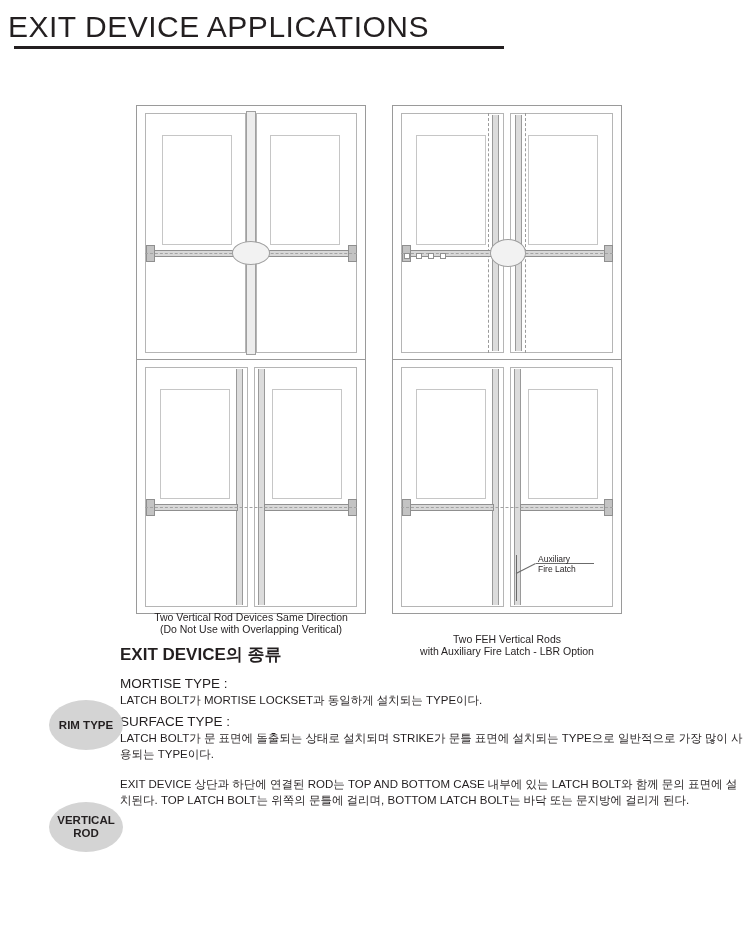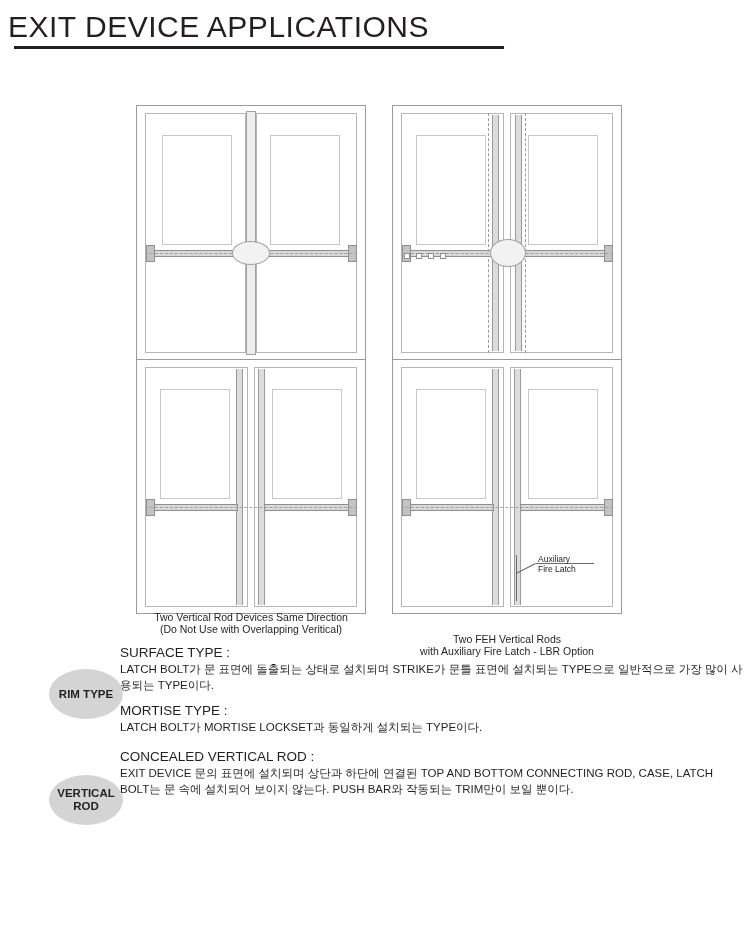--- a/index.html
+++ b/index.html
@@ -231,41 +231,39 @@
     <div class="caption" style="top:258px;margin-top:16px;">
       <div>Two FEH Vertical Rods</div>
       <div>with Auxiliary Fire Latch - LBR Option</div>
     </div>
   </div>
 
 </div>
 
 <div class="textsec">
 
+  <div class="sec-title">EXIT DEVICE의 종류</div>
 
   <div style="position:relative;">
     <div class="blob" style="top:24px;">
       <span>RIM TYPE</span>
     </div>
+    <div class="entry" style="margin-top:10px;">
+      <h3>MORTISE TYPE :</h3>
+      <p>LATCH BOLT가 MORTISE LOCKSET과 동일하게 설치되는 TYPE이다.</p>
+    </div>
     <div class="entry">
       <h3>SURFACE TYPE :</h3>
       <p>LATCH BOLT가 문 표면에 돌출되는 상태로 설치되며 STRIKE가 문틀 표면에 설치되는 TYPE으로 일반적으로 가장 많이 사용되는 TYPE이다.</p>
-    </div>
-    <div class="entry" style="margin-top:10px;">
-      <h3>MORTISE TYPE :</h3>
-      <p>LATCH BOLT가 MORTISE LOCKSET과 동일하게 설치되는 TYPE이다.</p>
     </div>
   </div>
 
   <div style="position:relative; margin-top:14px;">
     <div class="blob" style="top:26px; flex-direction:column;">
       <span>VERTICAL</span>
       <span>ROD</span>
     </div>
     <div class="entry">
-    </div>
-    <div class="entry" style="margin-top:10px;">
-      <h3>CONCEALED VERTICAL ROD :</h3>
-      <p>EXIT DEVICE 문의 표면에 설치되며 상단과 하단에 연결된 TOP AND BOTTOM CONNECTING ROD, CASE, LATCH BOLT는 문 속에 설치되어 보이지 않는다. PUSH BAR와 작동되는 TRIM만이 보일 뿐이다.</p>
+      <p>EXIT DEVICE 상단과 하단에 연결된 ROD는 TOP AND BOTTOM CASE 내부에 있는 LATCH BOLT와 함께 문의 표면에 설치된다. TOP LATCH BOLT는 위쪽의 문틀에 걸리며, BOTTOM LATCH BOLT는 바닥 또는 문지방에 걸리게 된다.</p>
     </div>
   </div>
 
 </div>
 
 </body></html>

